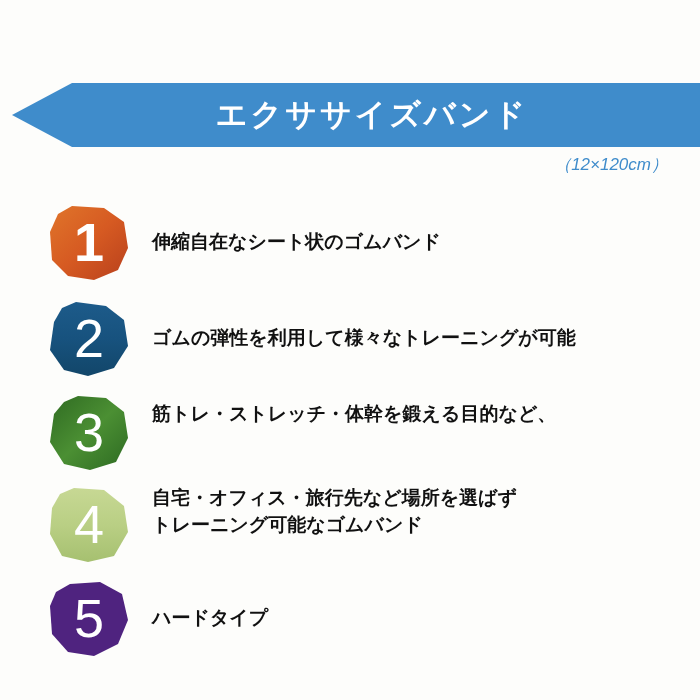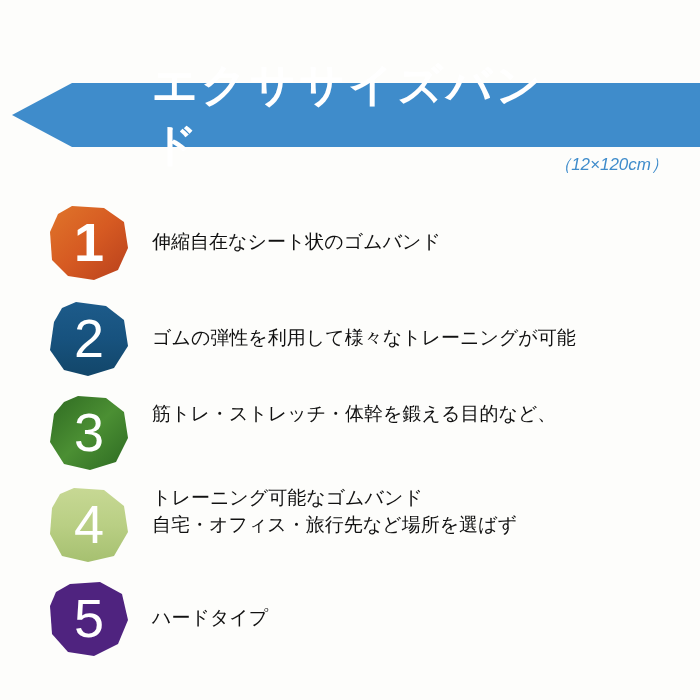--- a/index.html
+++ b/index.html
@@ -12,21 +12,21 @@
       width: 688px; height: 64px;
     }
     .banner svg { position: absolute; left: 0; top: 0; }
     .banner-title {
       position: absolute;
       left: 140px; top: 0; width: 440px; height: 64px;
       display: flex; align-items: center; justify-content: center;
       color: #ffffff;
       font-family: "DejaVu Serif", "Liberation Serif", serif;
       font-weight: bold;
-      font-size: 45px;
+      font-size: 31px;
       letter-spacing: 3px;
     }
 
     .subtitle {
       position: absolute;
       right: 32px; top: 153px;
       color: #3f8ccb;
       font-size: 17px;
       display: flex; align-items: baseline;
     }
@@ -54,21 +54,21 @@
       color: #ffffff;
       font-family: "Liberation Sans", sans-serif;
       font-size: 54px;
       font-weight: normal;
     }
     .feature-text {
       position: absolute;
       left: 104px;
       color: #111111;
       font-size: 19px;
-      font-weight: normal;
+      font-weight: bold;
       line-height: 27px;
       white-space: nowrap;
     }
     .feature-text div { display: block; }
   </style>
 </head>
 <body>
 
 <div class="banner">
   <svg width="688" height="64" viewBox="0 0 688 64">
@@ -146,22 +146,22 @@
           <stop offset="0" stop-color="#c7d894"></stop>
           <stop offset="0.5" stop-color="#b9cf84"></stop>
           <stop offset="1" stop-color="#a6c070"></stop>
         </linearGradient>
       </defs>
       <polygon points="26,2 56,4 76,20 80,46 66,70 40,76 14,70 2,48 4,22 12,8" fill="url(#g4)"></polygon>
     </svg>
     <div class="badge-num">4</div>
   </div>
   <div class="feature-text" style="top:-2px;">
+    <div>自宅・オフィス・旅行先など場所を選ばず</div>
     <div>トレーニング可能なゴムバンド</div>
-    <div>自宅・オフィス・旅行先など場所を選ばず</div>
   </div>
 </div>
 
 <div class="feature" style="top:580px;">
   <div class="badge">
     <svg width="82" height="76" viewBox="0 0 82 76">
       <polygon points="22,4 52,2 74,14 80,40 70,64 46,76 20,72 4,54 2,26 8,12" fill="#4f237f"></polygon>
     </svg>
     <div class="badge-num">5</div>
   </div>

